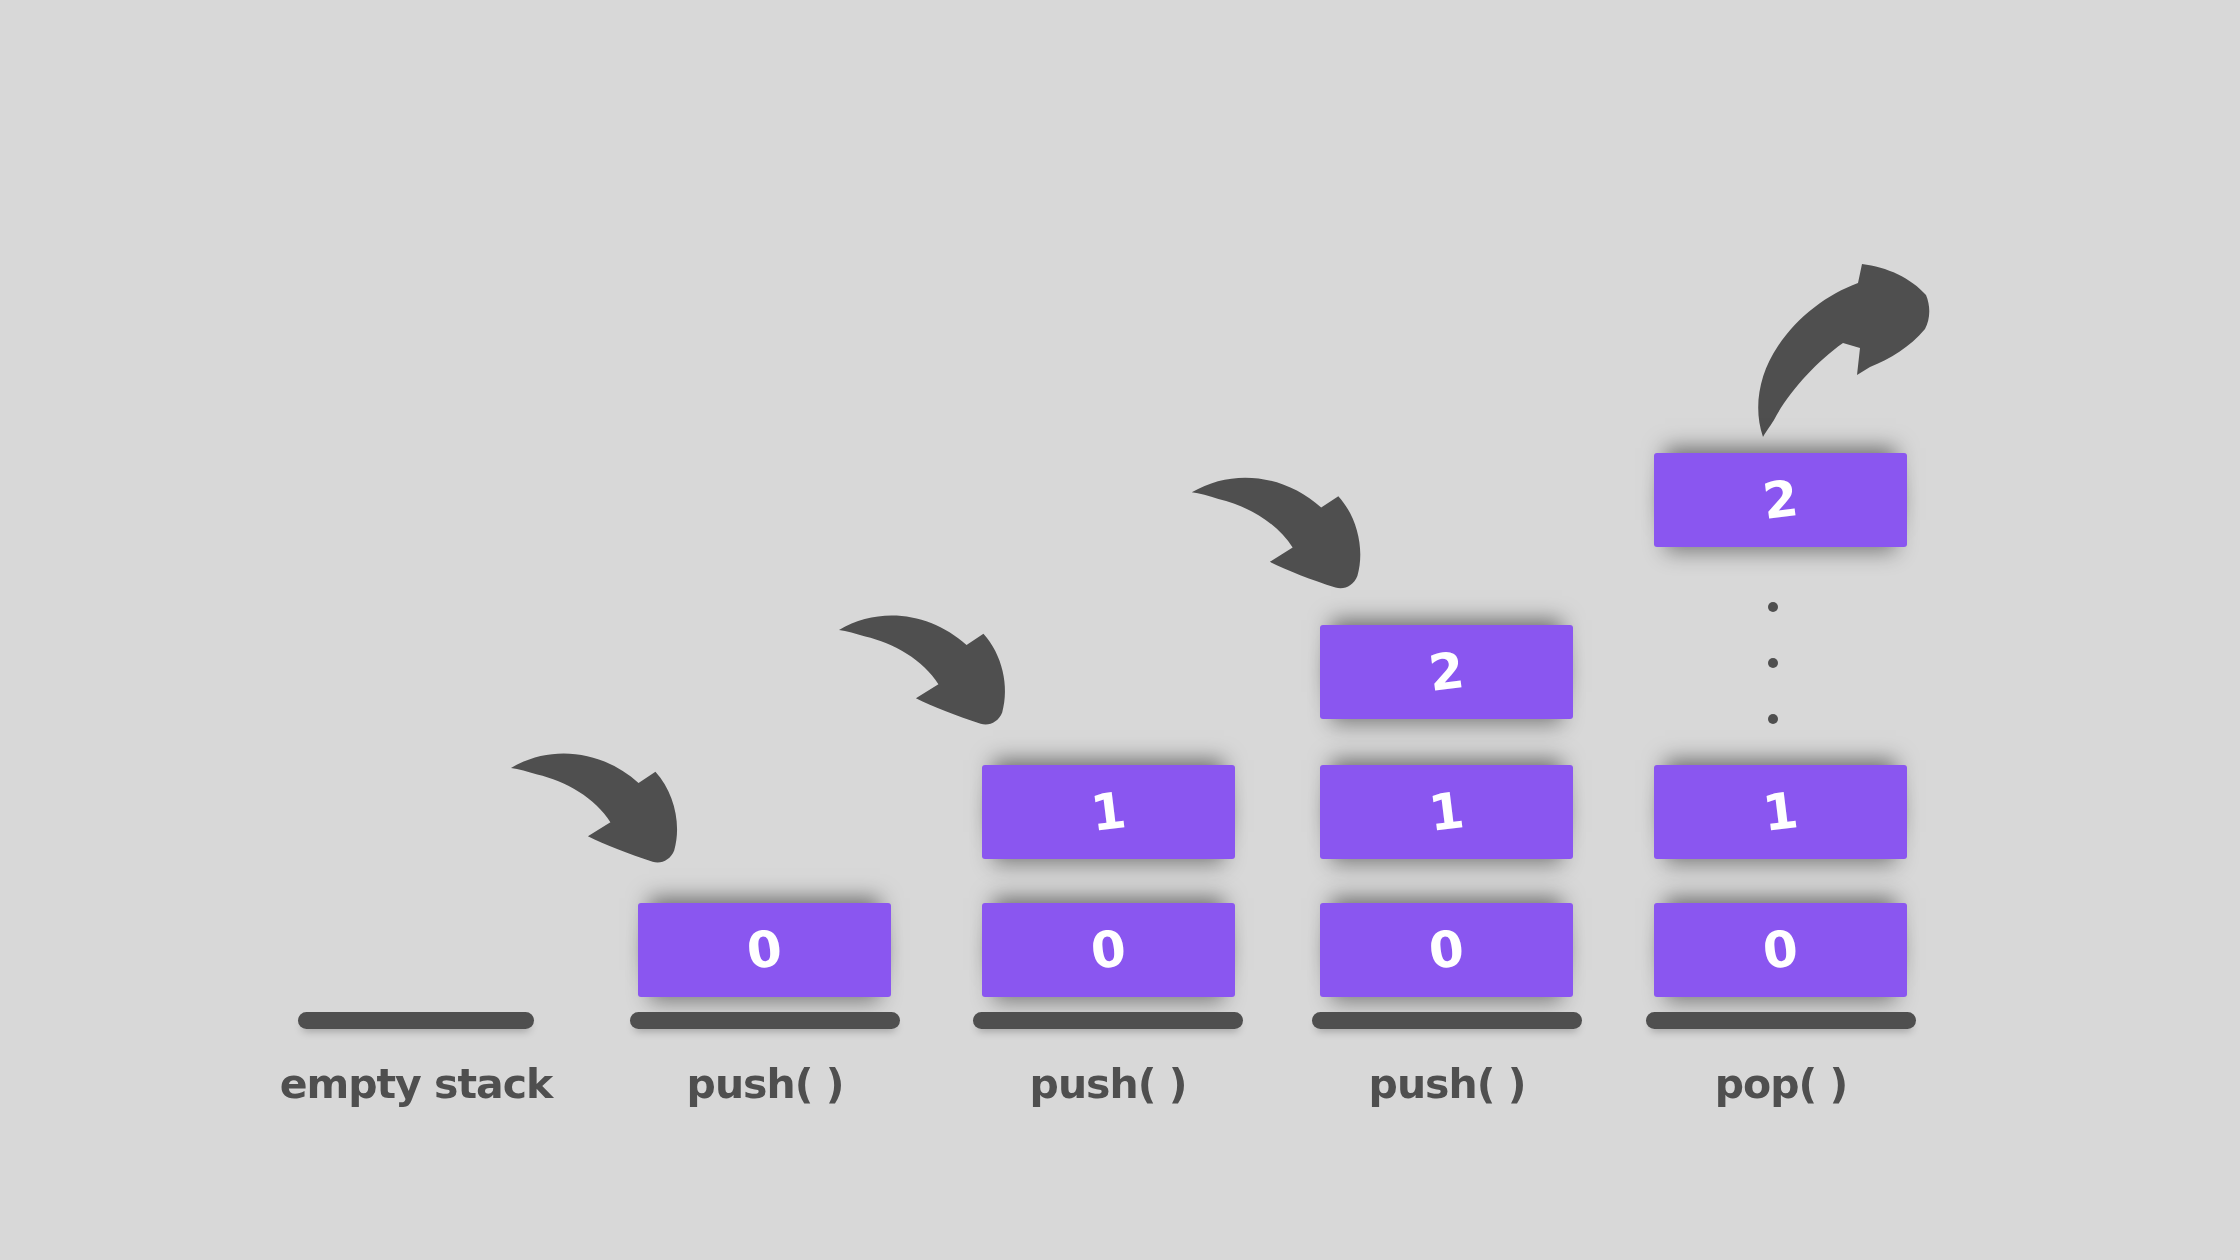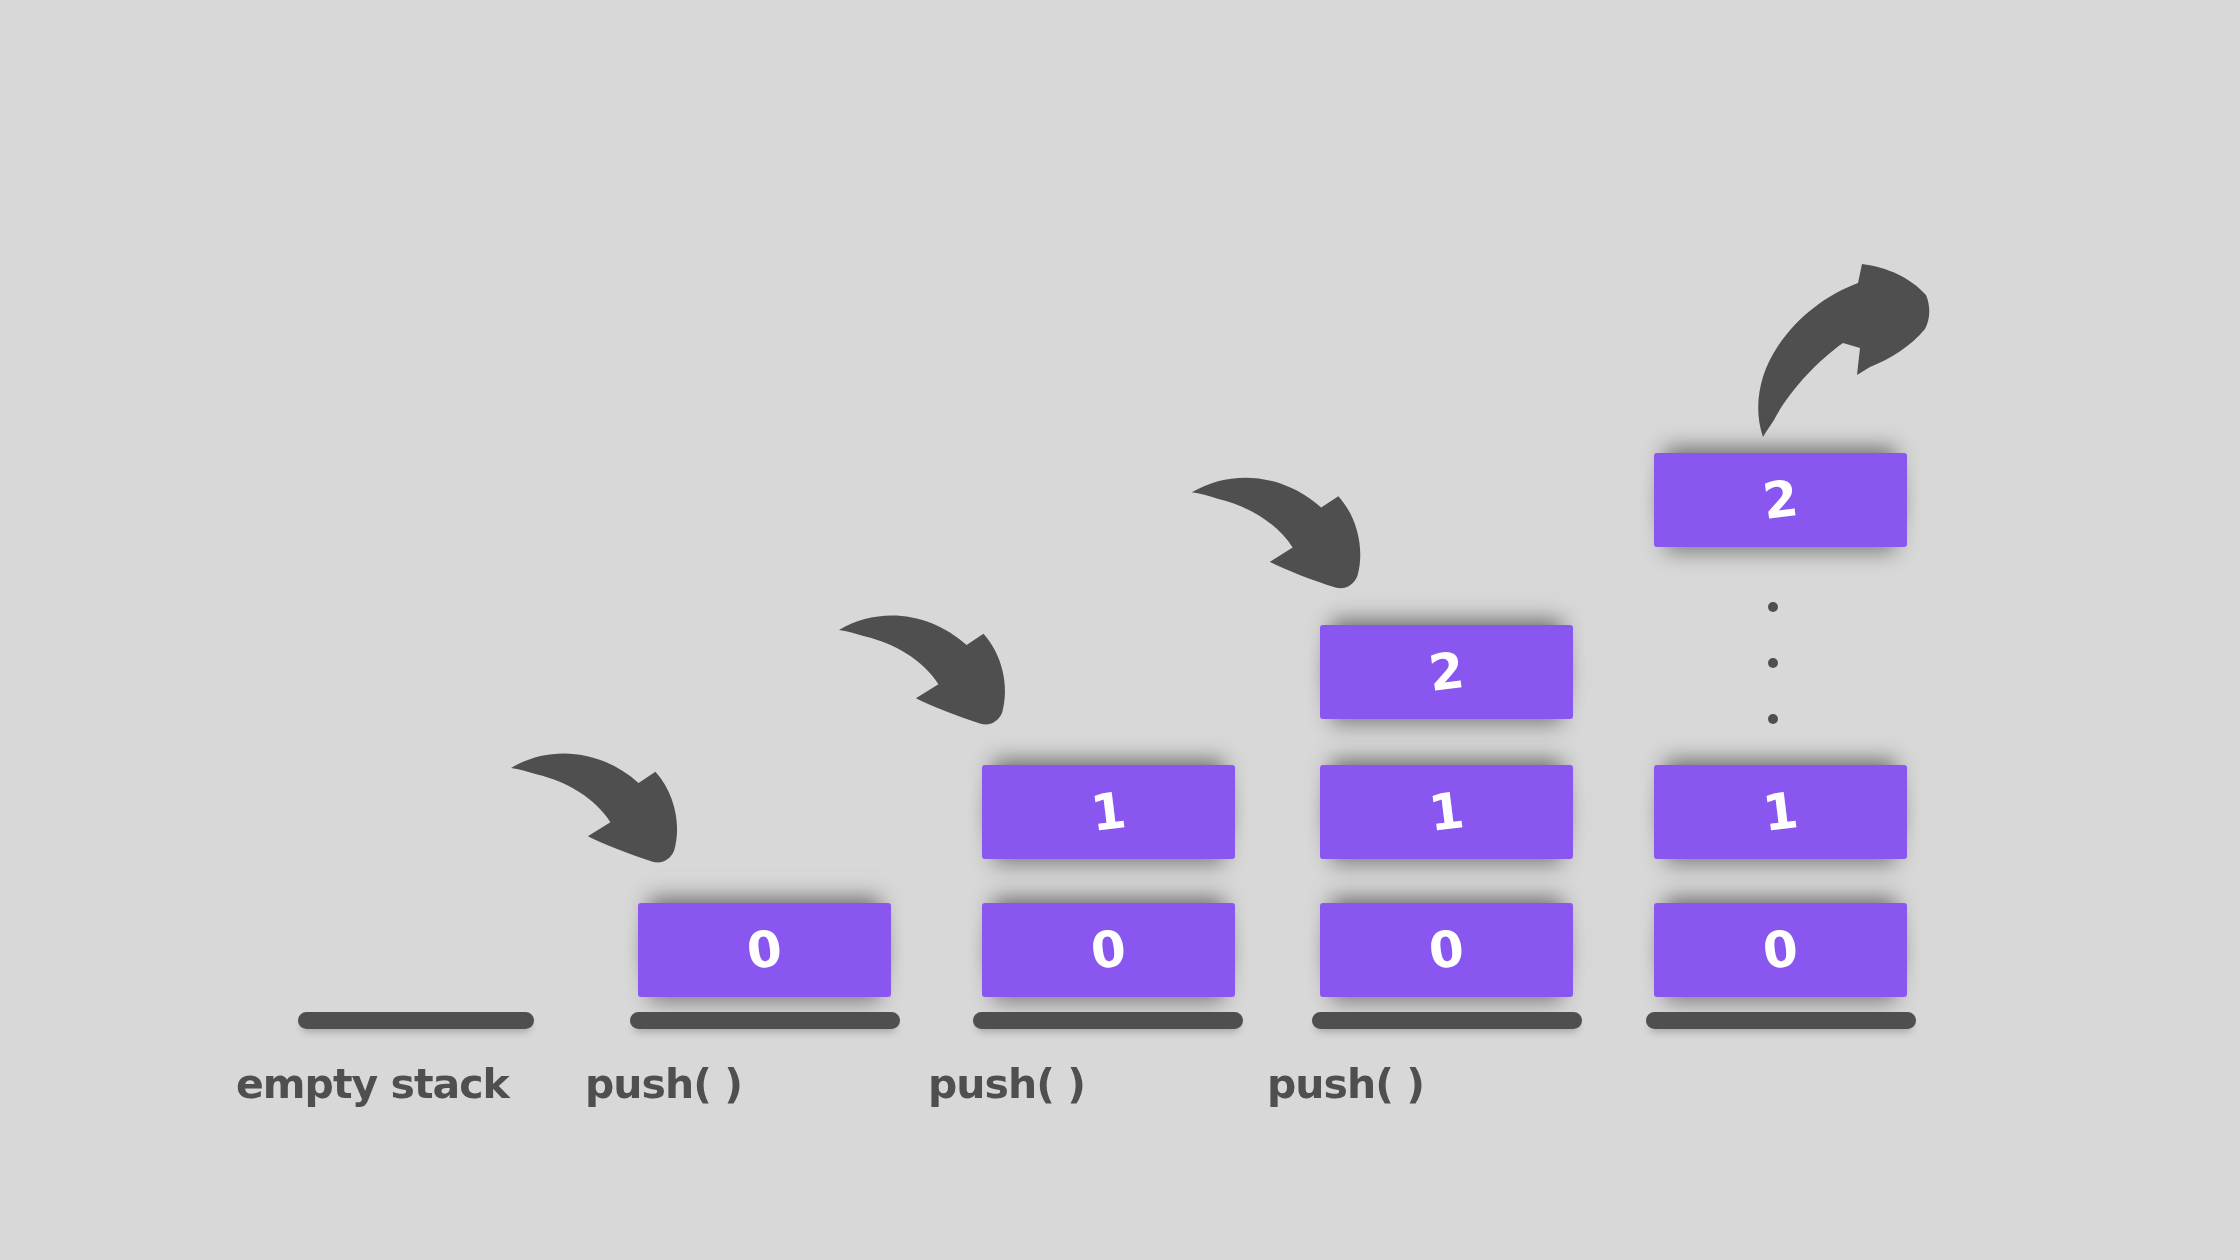--- a/index.html
+++ b/index.html
@@ -21,20 +21,21 @@
     background:var(--bg);
   }
   .col{position:absolute;inset:0;pointer-events:none;}
   .base{
     position:absolute;top:1012px;height:17px;
     background:var(--ink);border-radius:9px;
     box-shadow:0 6px 9px -4px rgba(0,0,0,0.28);
   }
   .label{
     position:absolute;top:1058px;width:360px;
+    text-align:center;
     font-size:41px;font-weight:bold;color:var(--ink);
     letter-spacing:-1px;line-height:52px;
   }
   .box{
     position:absolute;width:253px;height:94px;
     background:var(--box);border-radius:3px;
     display:flex;align-items:center;justify-content:center;
     box-shadow:0 -16px 20px -11px rgba(0,0,0,0.5),
                0 16px 20px -11px rgba(0,0,0,0.42);
   }
@@ -135,15 +136,16 @@
       <span class="dot"></span>
       <span class="dot"></span>
     </div>
     <div class="box" style="left:1654px;top:765px">
       <span class="digit">1</span>
     </div>
     <div class="box" style="left:1654px;top:903px">
       <span class="digit">0</span>
     </div>
     <div class="base" style="left:1646px;width:270px"></div>
+    <div class="label" style="left:1601px">pop( )</div>
   </div>
 
 </div>
 
 </body></html>

